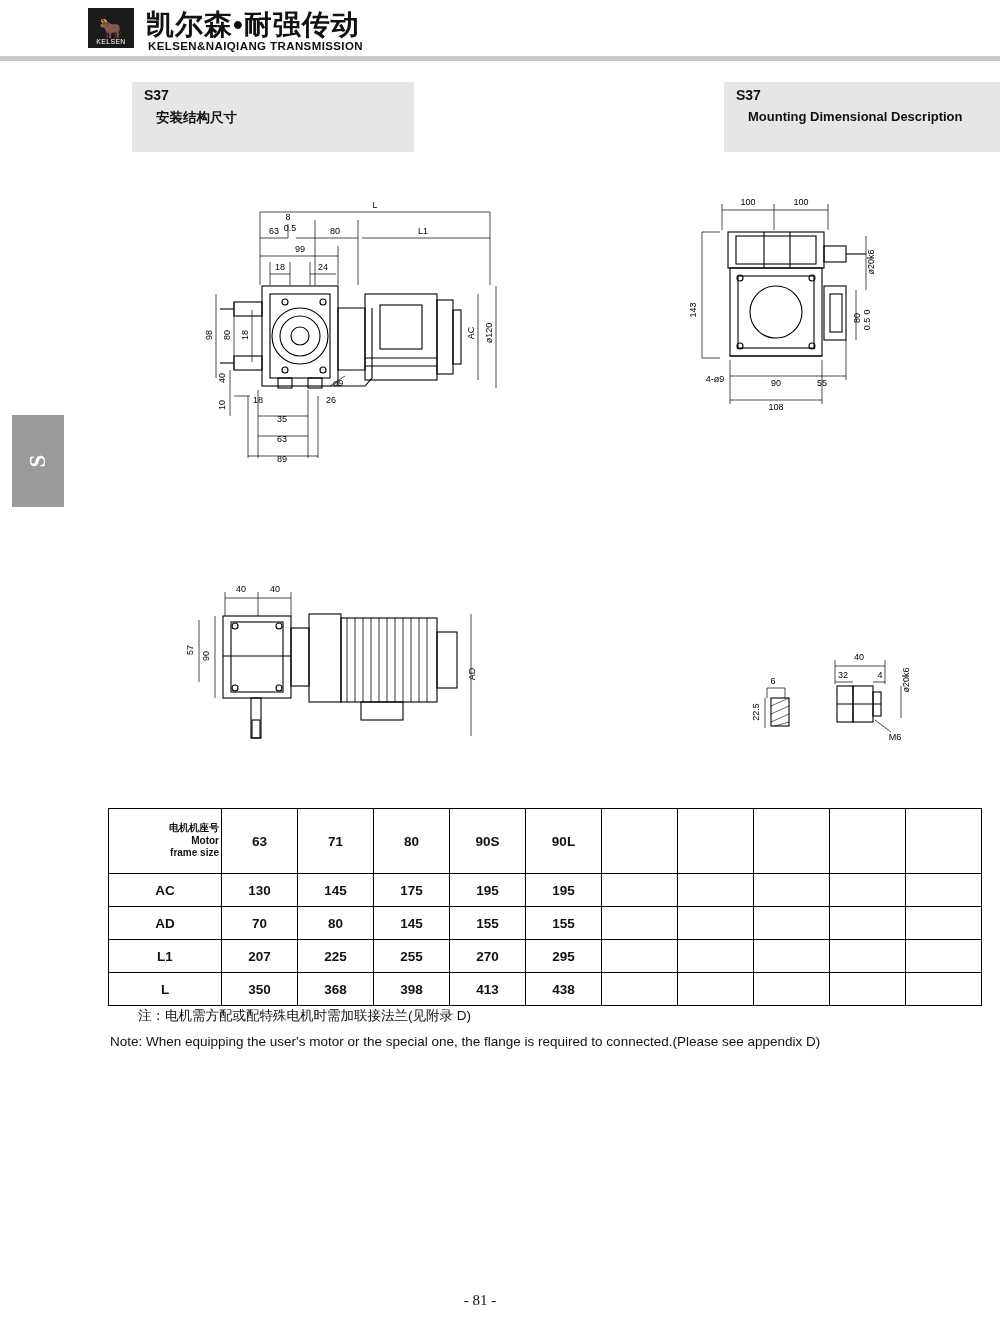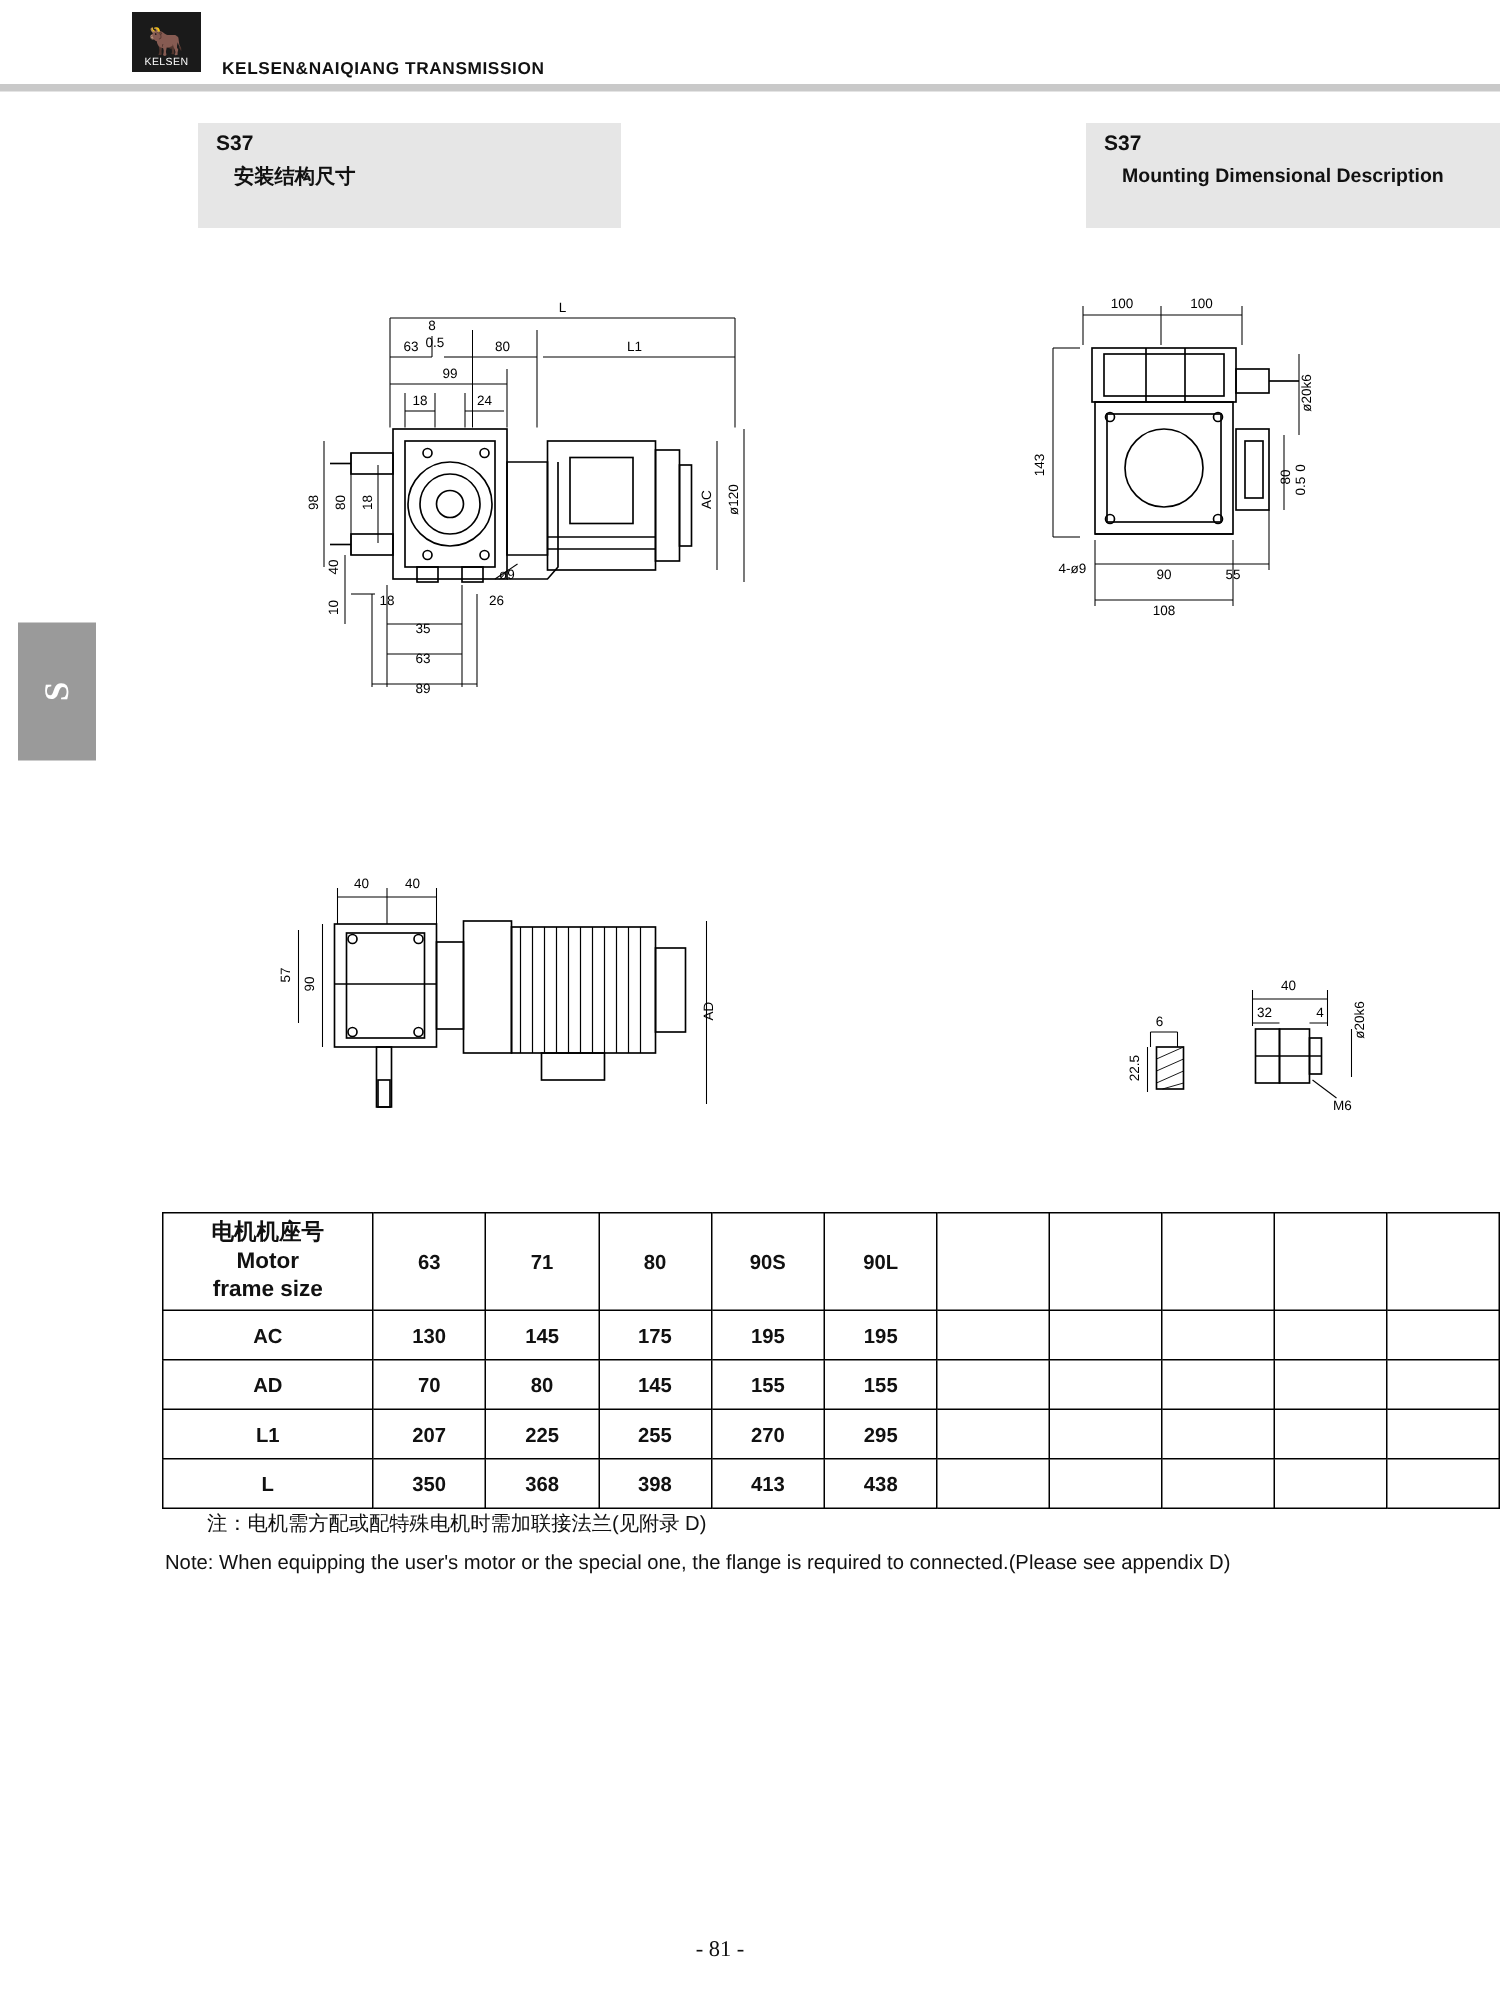--- a/index.html
+++ b/index.html
@@ -33,21 +33,21 @@
       color:#fff;font-size:23px;font-weight:bold;font-family:"Liberation Serif", serif;}
 
   
   .draw{position:absolute;}
   .draw svg{display:block;}
 
   
   .tbl{position:absolute;left:108px;top:808px;border-collapse:collapse;}
   .tbl td,.tbl th{border:1px solid #000;text-align:center;vertical-align:middle;
       font-size:13.5px;font-weight:bold;height:30px;}
-  .tbl td.h{width:108px;font-size:15px;line-height:1.25;padding:4px 16px;height:56px;}
+  .tbl td.h{width:108px;font-size:10px;line-height:1.25;padding:4px 2px;height:56px;text-align:right;}
   .tbl td.lab{width:108px;}
   .tbl td.v{width:73px;}
   .tbl td.blank{width:73px;}
 
   
   .note-cn{position:absolute;left:110px;top:1007px;font-size:13.5px;margin-left:28px;}
   .note-en{position:absolute;left:110px;top:1034px;font-size:13.5px;width:880px;}
 
   .page-no{position:absolute;left:0;top:1292px;width:960px;text-align:center;
       font-size:15px;font-family:"Liberation Serif", serif;}
@@ -55,20 +55,21 @@
   text{font-family:"Liberation Sans", sans-serif;}
 </style>
 </head>
 <body>
 
 <div class="header">
   <div class="logo-box">
     <div class="bull">🐂</div>
     <div class="lname">KELSEN</div>
   </div>
+  <div class="cn-title">凯尔森•耐强传动</div>
   <div class="en-title">KELSEN&amp;NAIQIANG TRANSMISSION</div>
   <div class="header-rule"></div>
 </div>
 
 <div class="head-band left">
   <div class="head-code">S37</div>
   <div class="head-sub">安装结构尺寸</div>
 </div>
 <div class="head-band right">
   <div class="head-code">S37</div>

